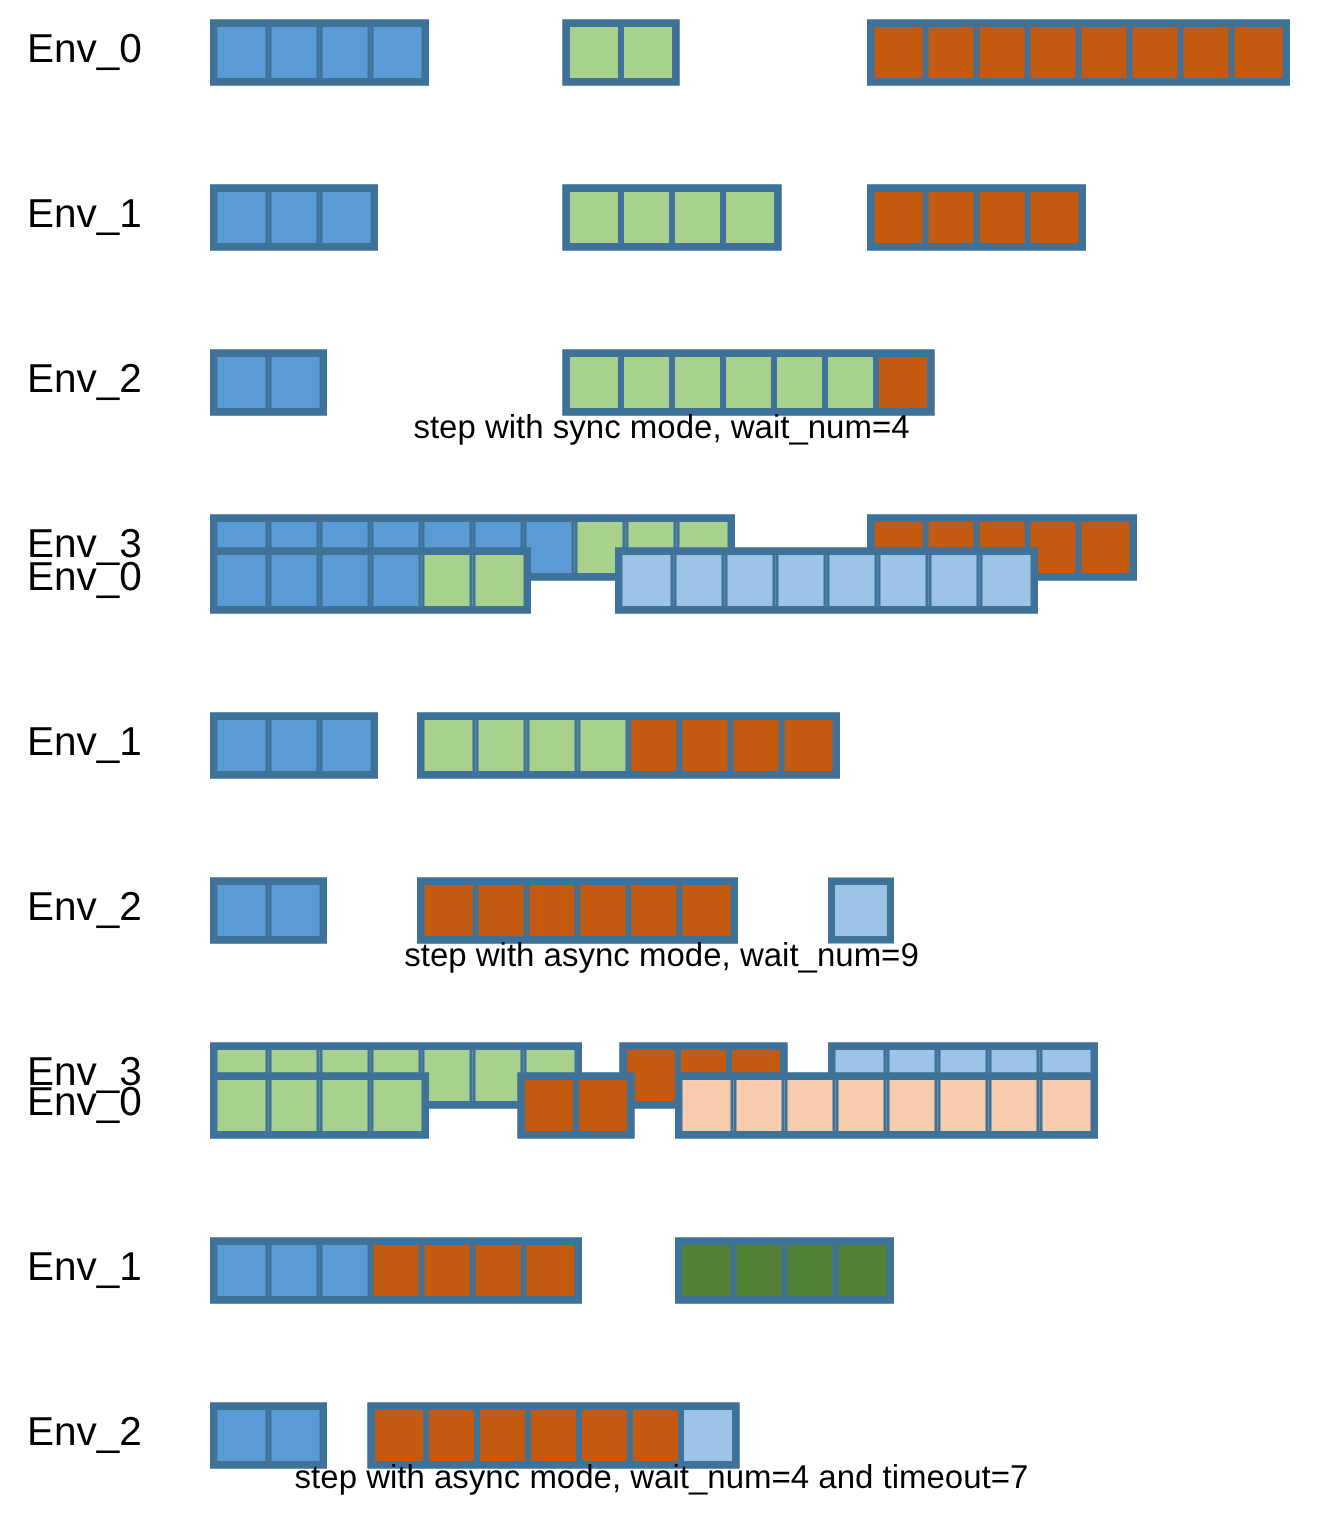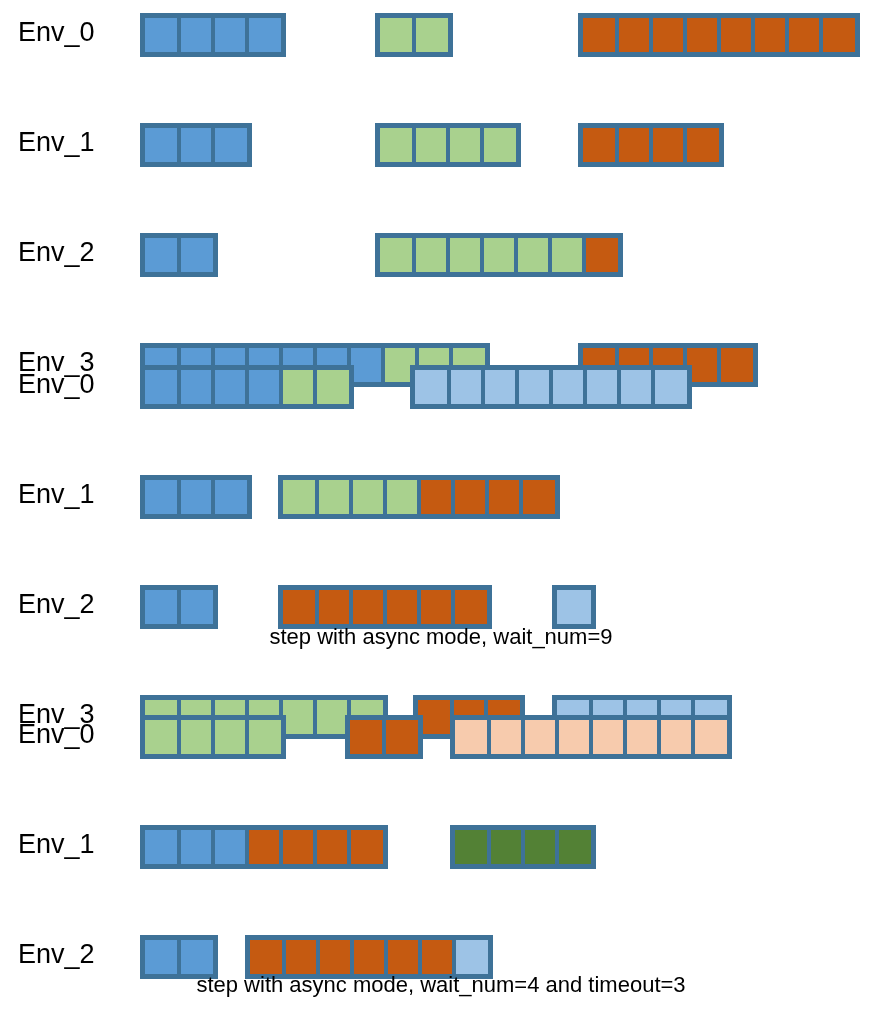--- a/index.html
+++ b/index.html
@@ -161,20 +161,21 @@
         </div>
         <div class="group" style="left: 578px; width: 180px;">
           <div class="cell c-orange first" style="width: 34px;"></div>
           <div class="cell c-orange" style="width: 34px;"></div>
           <div class="cell c-orange" style="width: 34px;"></div>
           <div class="cell c-orange" style="width: 34px;"></div>
           <div class="cell c-orange last" style="width: 34px;"></div>
         </div>
       </div>
     </div>
+    <div class="caption" style="top: 272px;">step with sync mode, wait_num=4</div>
     <div class="panel" style="top: 362px;">
       <div class="row" style="top: 0px;">
         <div class="row-label">Env_0</div>
         <div class="group" style="left: 140px; width: 214px;">
           <div class="cell c-blue first" style="width: 34px;"></div>
           <div class="cell c-blue" style="width: 34px;"></div>
           <div class="cell c-blue" style="width: 34px;"></div>
           <div class="cell c-blue" style="width: 34px;"></div>
           <div class="cell c-green" style="width: 34px;"></div>
           <div class="cell c-green last" style="width: 34px;"></div>
@@ -304,14 +305,14 @@
           <div class="cell c-orange first" style="width: 34px;"></div>
           <div class="cell c-orange" style="width: 34px;"></div>
           <div class="cell c-orange" style="width: 34px;"></div>
           <div class="cell c-orange" style="width: 34px;"></div>
           <div class="cell c-orange" style="width: 34px;"></div>
           <div class="cell c-orange" style="width: 34px;"></div>
           <div class="cell c-lightblue last" style="width: 34px;"></div>
         </div>
       </div>
     </div>
-    <div class="caption" style="top: 972px;">step with async mode, wait_num=4 and timeout=3</div>
+    <div class="caption" style="top: 972px;">step with async mode, wait_num=4 and timeout=7</div>
   </div>
 
 </body></html>

